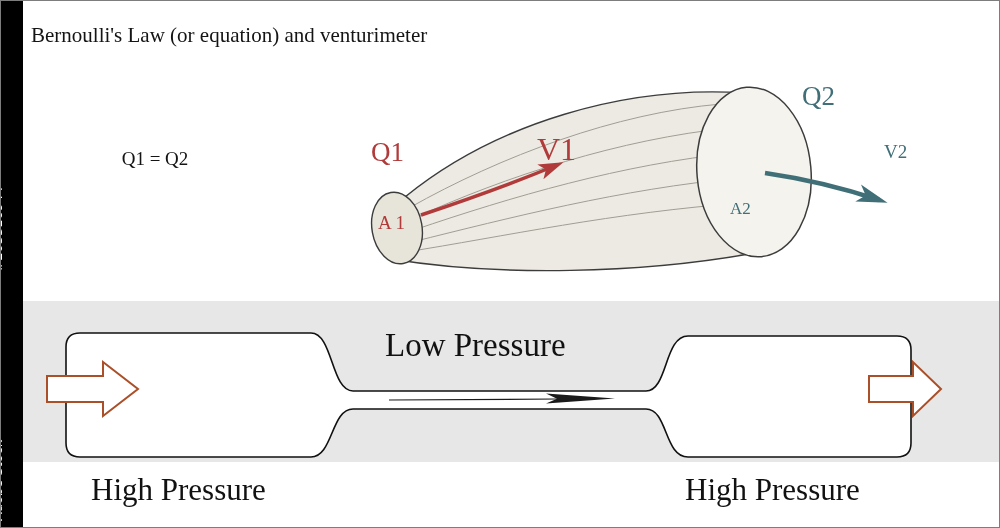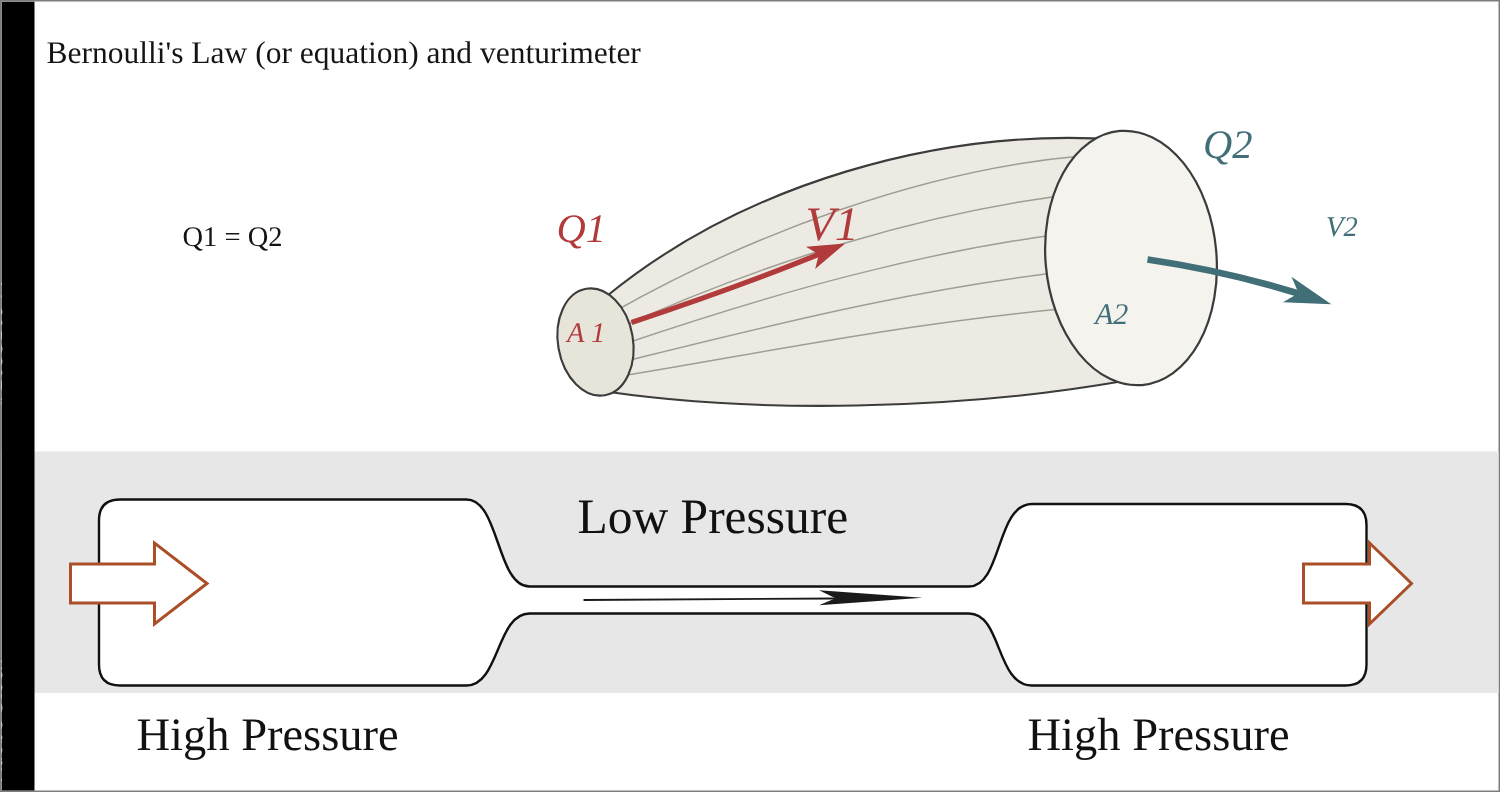--- a/index.html
+++ b/index.html
@@ -9,21 +9,21 @@
     border:1px solid #7d7d7d;
     font-family:"Liberation Serif","DejaVu Serif",serif;
   }
   .band { position:absolute; left:0; top:300px; width:1000px; height:161px; background:#e7e7e7; }
   .art  { position:absolute; left:0; top:0; width:1000px; height:528px; }
 
   .title { position:absolute; left:30px; top:22px; font-size:21px; color:#141414; white-space:nowrap; }
   .equations { position:absolute; left:78px; top:145px; width:152px; text-align:center;
                font-size:19px; color:#141414; line-height:1.32; }
 
-  .lbl { position:absolute; font-style:italic; white-space:nowrap; }
+  .lbl { position:absolute; white-space:nowrap; }
   .red  { color:#b13b3b;text-align:right; }
   .teal { color:#416f78; }
   .ptext { position:absolute; color:#111; white-space:nowrap; }
 
   .wm { position:absolute; left:0; top:0; width:22px; height:528px; background:#000; z-index:5; }
   .wm-text { position:absolute; left:4px; bottom:8px; transform-origin:0 100%;
              transform:rotate(-90deg); white-space:nowrap;
              color:#fff; font-family:"DejaVu Sans","Liberation Sans",sans-serif; font-size:13px; }
   .wm-id { margin-left:168px; }
 </style>
@@ -75,21 +75,21 @@
   <div class="title">Bernoulli's Law (or equation) and venturimeter</div>
 
   <div class="equations">
     <div>Q1 = Q2</div>
   </div>
 
   <span class="lbl red" style="left:370px;top:136px;font-size:27px">Q1</span>
   <span class="lbl red" style="left:377px;top:211px;font-size:19px">A 1</span>
   <span class="lbl red" style="left:536px;top:130px;font-size:32px">V1</span>
   <span class="lbl teal" style="left:801px;top:80px;font-size:27px">Q2</span>
-  <span class="lbl teal" style="left:729px;top:198px;font-size:20px">A2</span>
+  <span class="lbl teal" style="left:729px;top:198px;font-size:17px">A2</span>
   <span class="lbl teal" style="left:883px;top:140px;font-size:19px">V2</span>
 
   <span class="ptext" style="left:384px;top:326px;font-size:33px">Low Pressure</span>
   <span class="ptext" style="left:90px;top:471px;font-size:31px">High Pressure</span>
   <span class="ptext" style="left:684px;top:471px;font-size:31px">High Pressure</span>
 
   <div class="wm">
     <div class="wm-text">
       <span>Adobe Stock</span><span class="wm-id">#205316944</span>
     </div>

